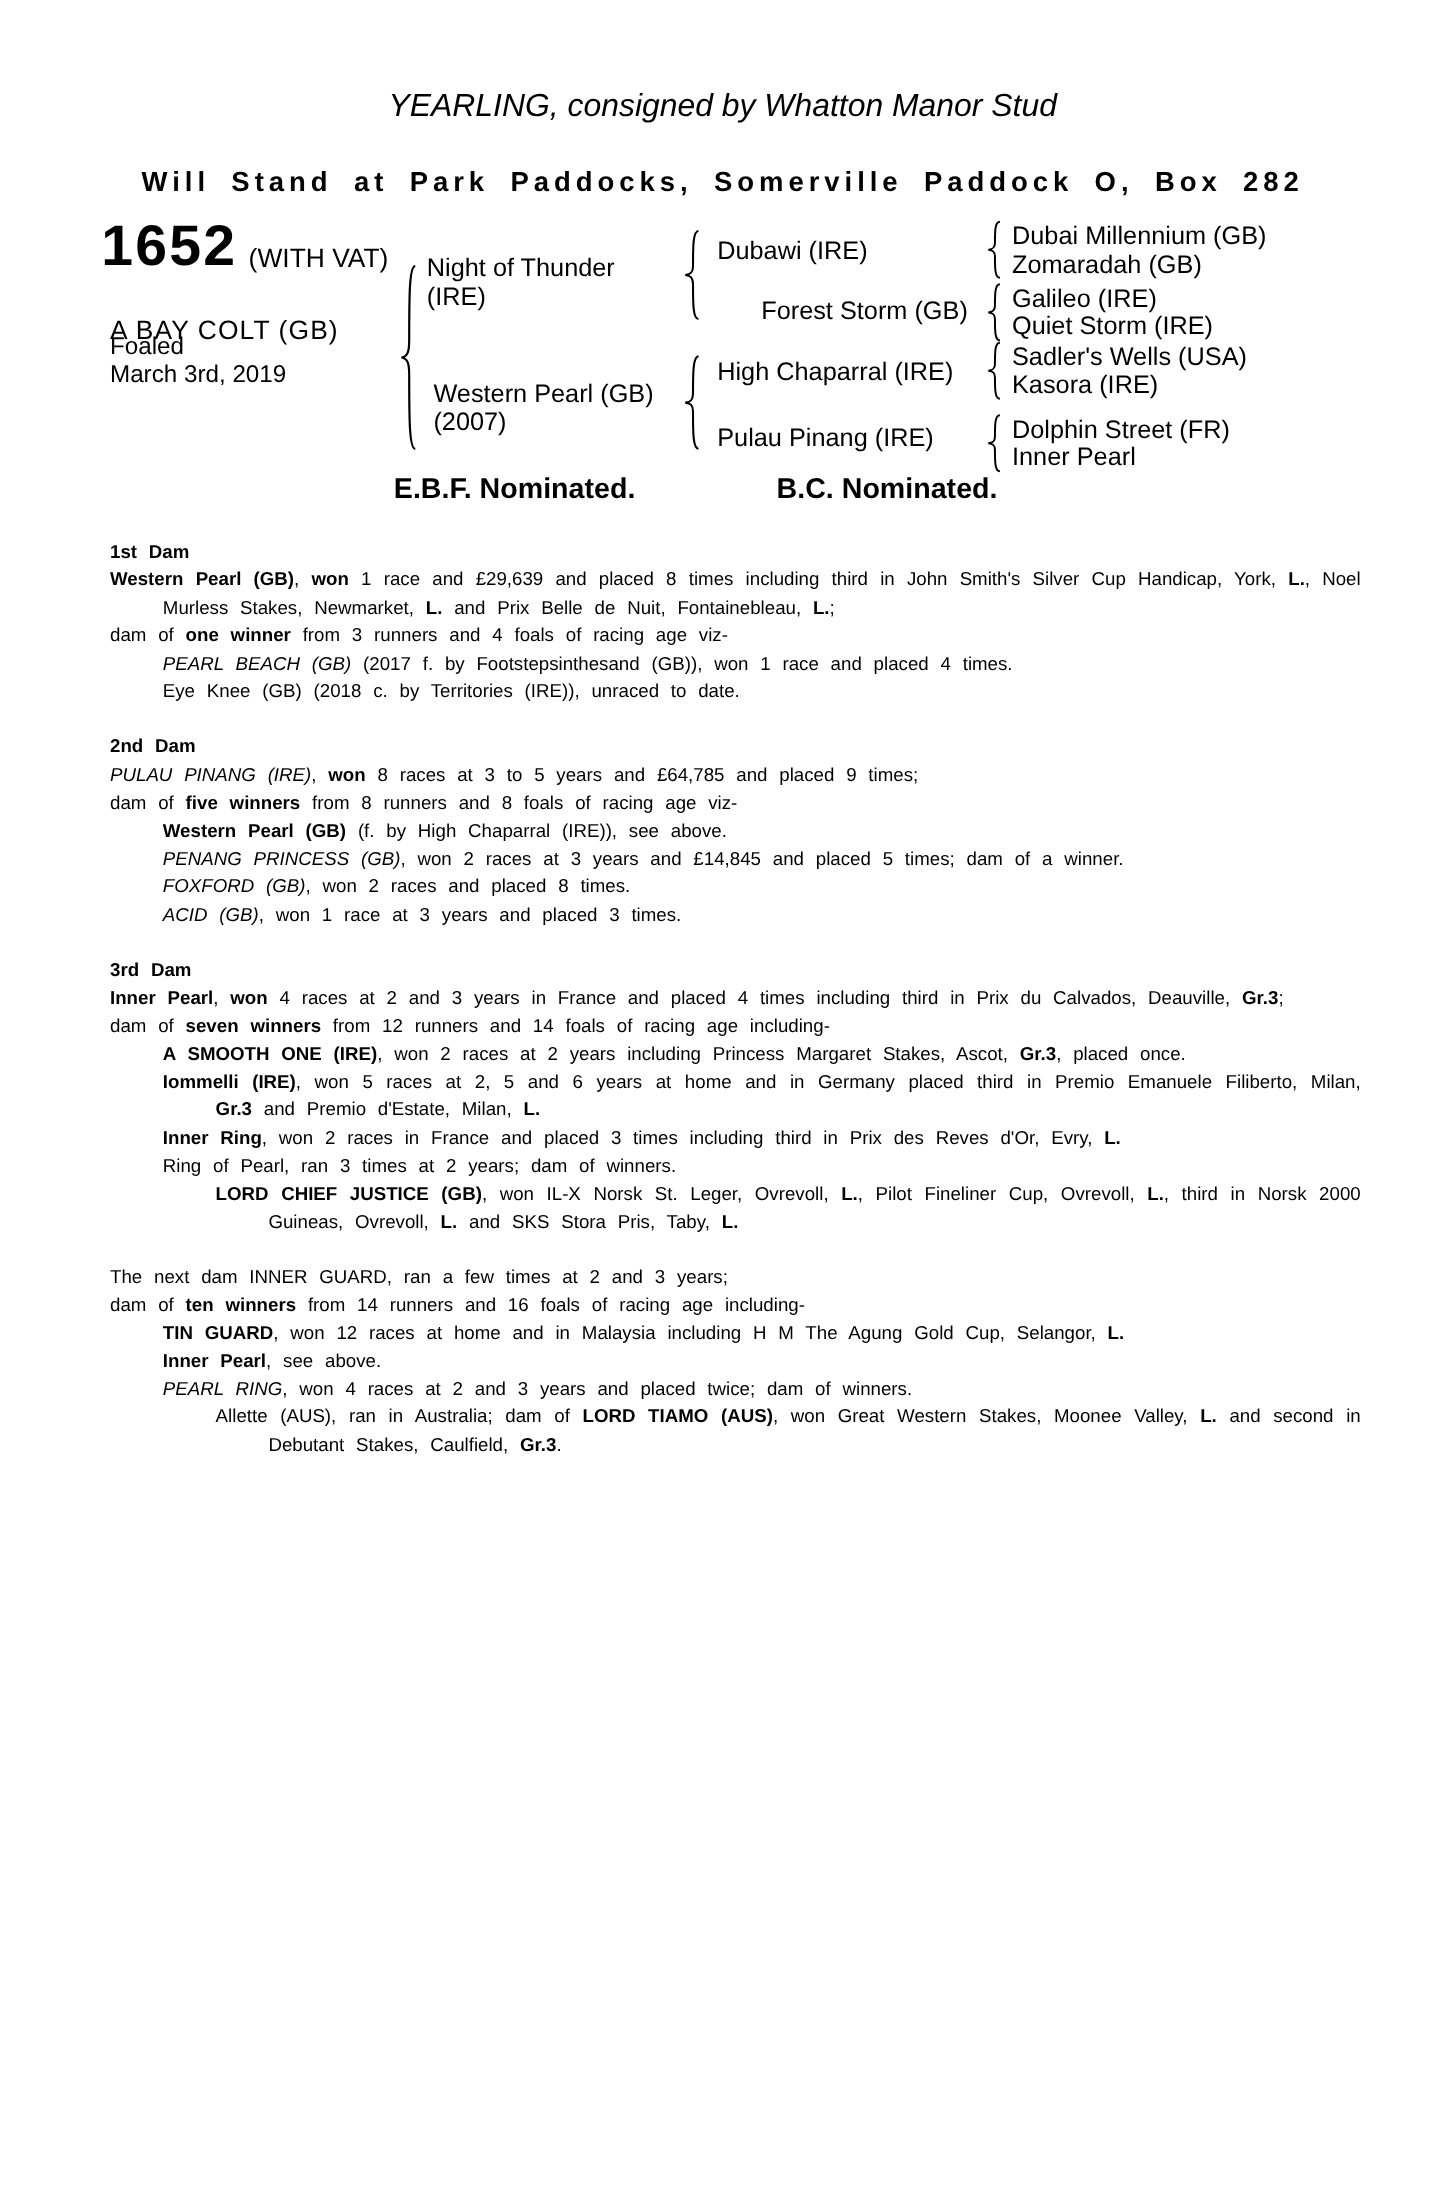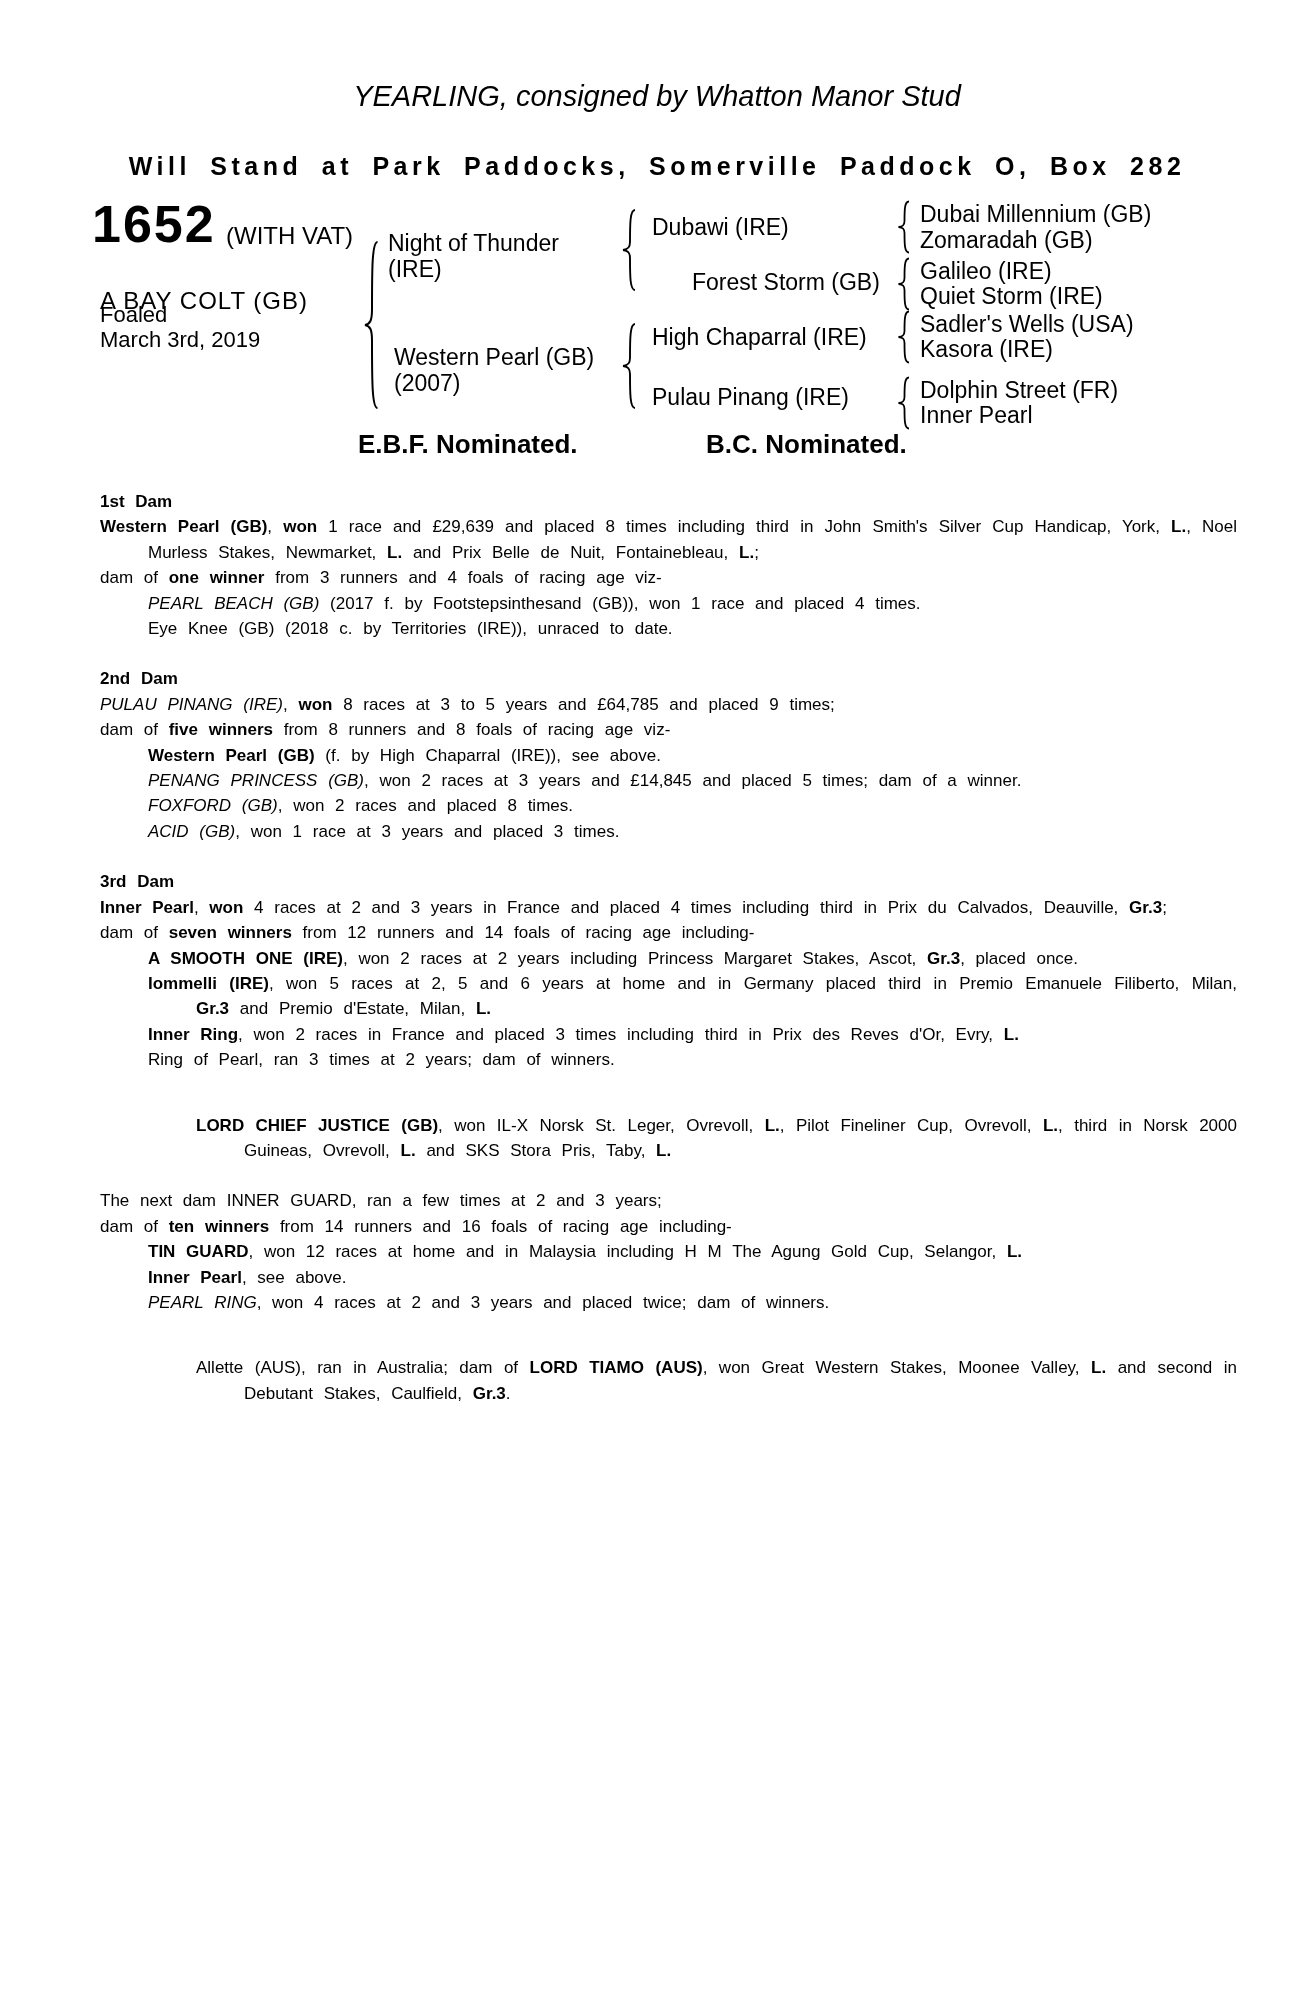--- a/index.html
+++ b/index.html
@@ -38,21 +38,21 @@
   .body-text {
     position:absolute; left:100px; top:489px; width:1137px;
     font-size:17px; line-height:25.4px; text-align:justify; word-spacing:6px;
   }
   .dam-section { margin-top:25px; }
   .dam-section:first-child { margin-top:0; }
   .sec-heading { font-weight:bold; }
   .para { margin:0; }
   .ind0 { padding-left:48px;  text-indent:-48px; }
   .ind1 { padding-left:96px;  text-indent:-48px; }
-  .ind2 { padding-left:144px; text-indent:-48px;margin-top:40px; }
+  .ind2 { padding-left:144px; text-indent:-48px; }
   .sg-n { }
   .sg-b { font-weight:bold; }
   .sg-i { font-style:italic; }
 </style>
 </head>
 <body>
 
 <div class="page">
 
   <div class="consignor">YEARLING, consigned by Whatton Manor Stud</div>

